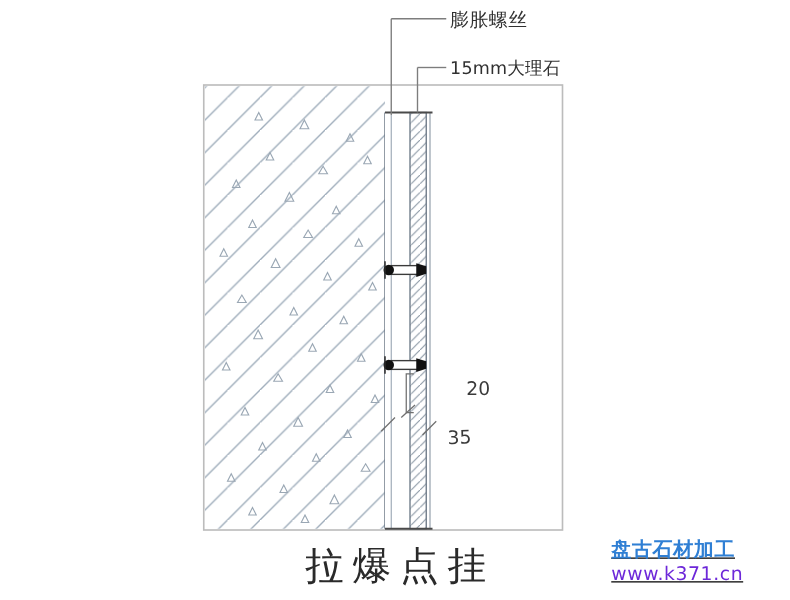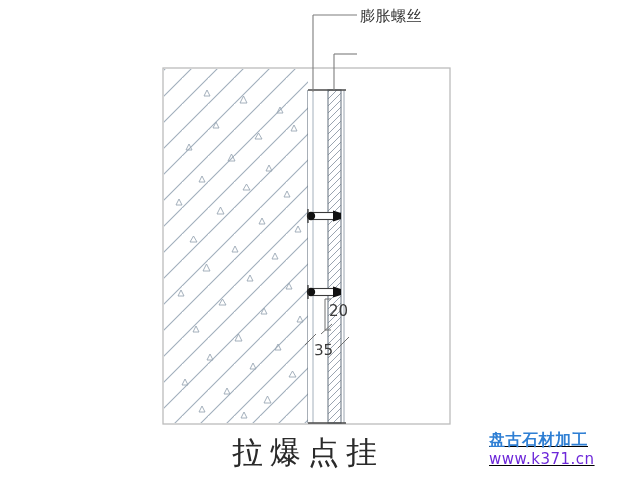--- a/index.html
+++ b/index.html
@@ -56,34 +56,35 @@
     left: 360px;
     top: 46px;
   }
 
   .dim-text {
     position: absolute;
     font-family: "DejaVu Sans", "Liberation Sans", sans-serif;
     font-size: 15px;
     color: #3a3a3a;
     white-space: nowrap;
+    margin-left: 44px;
   }
   #dim-20 {
     left: 329px;
     top: 302px;
   }
   #dim-35 {
     left: 314px;
     top: 341px;
     transform: rotate(-2deg);
   }
 
   #caption {
     position: absolute;
-    left: 232px;
+    left: 244px;
     top: 432px;
     font-family: Liberation Serif, serif;
     font-size: 31px;
     letter-spacing: 7px;
     color: #2a2a2a;
     white-space: nowrap;
   }
 
   #watermark {
     position: absolute;
@@ -237,20 +238,21 @@
     <g>
       <line x1="305" y1="345" x2="316" y2="334" stroke="#6f6f6f" stroke-width="1"></line>
       <line x1="338" y1="348" x2="349" y2="337" stroke="#6f6f6f" stroke-width="1"></line>
       <line x1="309" y1="356" x2="344" y2="356" stroke="#6f6f6f" stroke-width="0.9" opacity="0"></line>
     </g>
 
   </svg>
 
   <div class="lbl lbl-cjk" id="label-anchor">膨胀螺丝</div>
 
+  <div class="lbl lbl-mixed" id="label-marble">15mm大理石</div>
 
   <div class="dim-text" id="dim-20">20</div>
 
   <div class="dim-text" id="dim-35">35</div>
 
   <div id="caption">拉爆点挂</div>
 
   <div id="watermark">
     <div class="wm-cn">盘古石材加工</div>
     <div class="wm-url">www.k371.cn</div>

